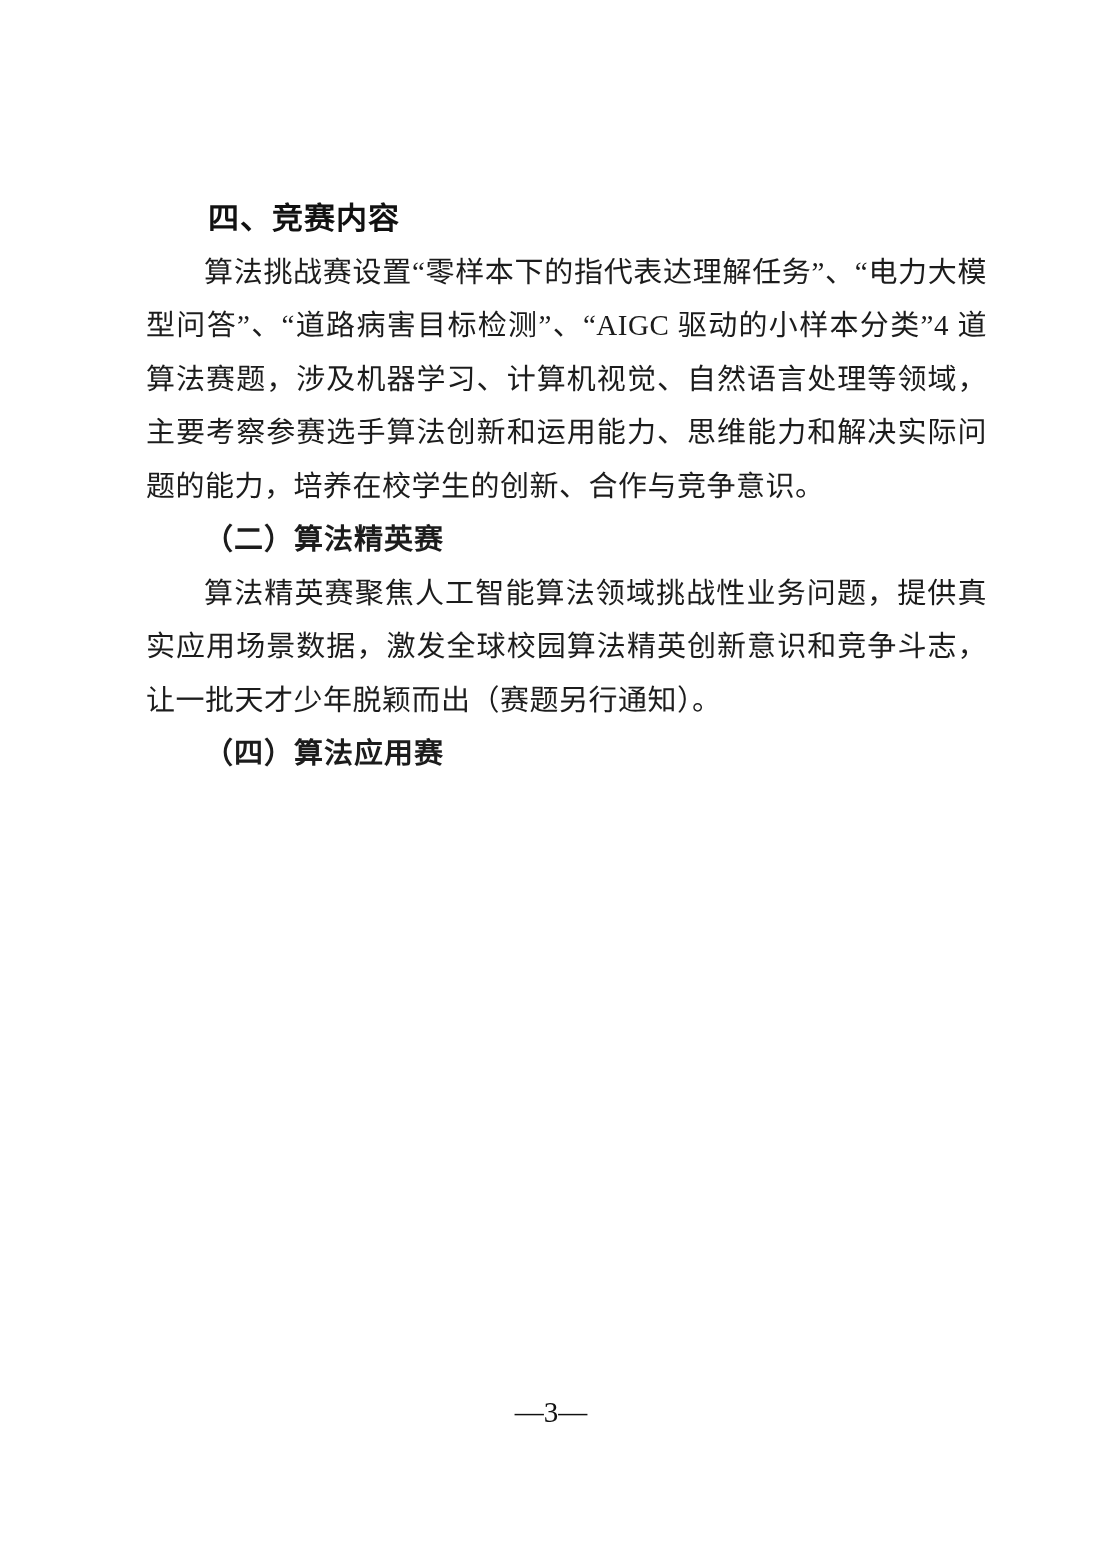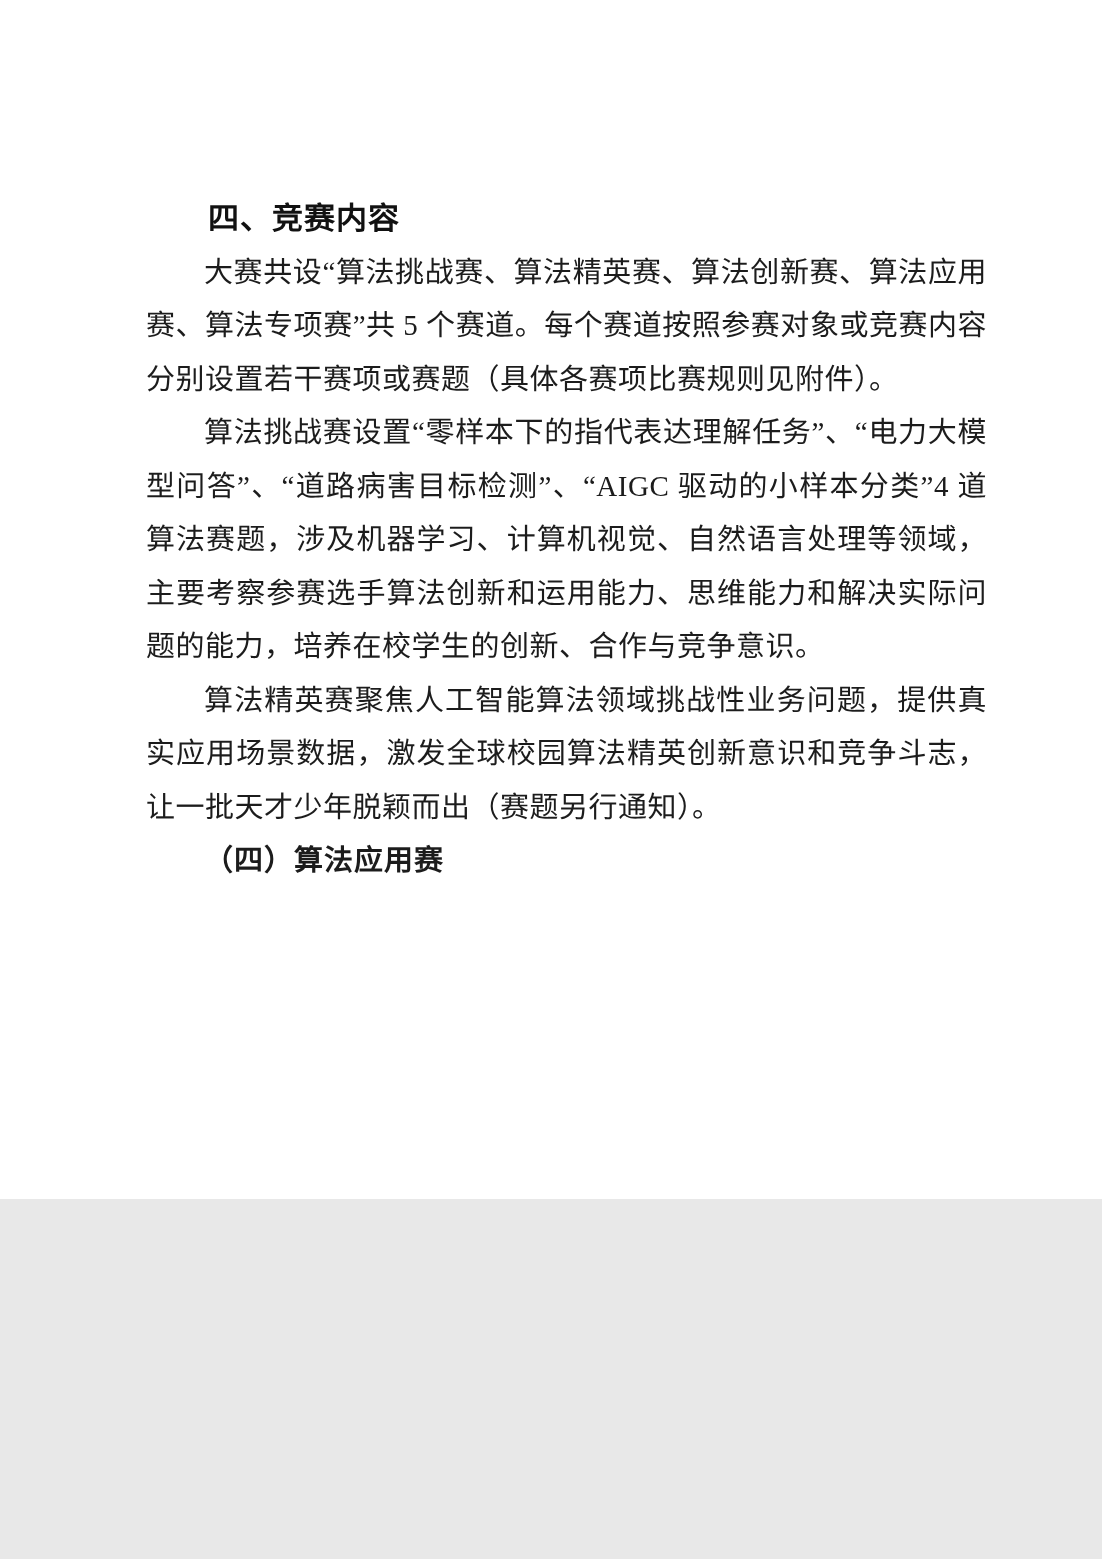--- a/index.html
+++ b/index.html
@@ -8,21 +8,21 @@
     background: #e8e8e8;
   }
   body {
     width: 1102px;
     height: 1559px;
     font-family: "Liberation Serif", "DejaVu Serif", serif;
   }
   .doc-page {
     position: relative;
     width: 1102px;
-    height: 1199px;
+    height: 1559px;
     background: #ffffff;
     overflow: hidden;
     color: #1c1c1c;
   }
   .doc-content {
     position: absolute;
     left: 146px;
     top: 192px;
     width: 841px;
   }
@@ -65,25 +65,25 @@
   }
 </style>
 </head>
 <body>
 
 <div class="doc-page">
   <div class="doc-content">
 
     <h2 class="doc-heading">四、竞赛内容</h2>
 
-    <p class="doc-para">大赛共设“算法挑战赛、算法精英赛、算法创新赛、算法应用赛、算法专项赛”共 5 个赛道。每个赛道按照参赛对象或竞赛内容分别设置若干赛项或赛题（具体各赛项比赛规则见附件）。</p>
 
 
     <p class="doc-para">算法挑战赛设置“零样本下的指代表达理解任务”、“电力大模型问答”、“道路病害目标检测”、“AIGC 驱动的小样本分类”4 道算法赛题，涉及机器学习、计算机视觉、自然语言处理等领域，主要考察参赛选手算法创新和运用能力、思维能力和解决实际问题的能力，培养在校学生的创新、合作与竞争意识。</p>
 
+    <h3 class="doc-subheading">（二）算法精英赛</h3>
 
     <p class="doc-para">算法精英赛聚焦人工智能算法领域挑战性业务问题，提供真实应用场景数据，激发全球校园算法精英创新意识和竞争斗志，让一批天才少年脱颖而出（赛题另行通知）。</p>
 
 
 
     <h3 class="doc-subheading">（四）算法应用赛</h3>
 
 
   </div>
 

